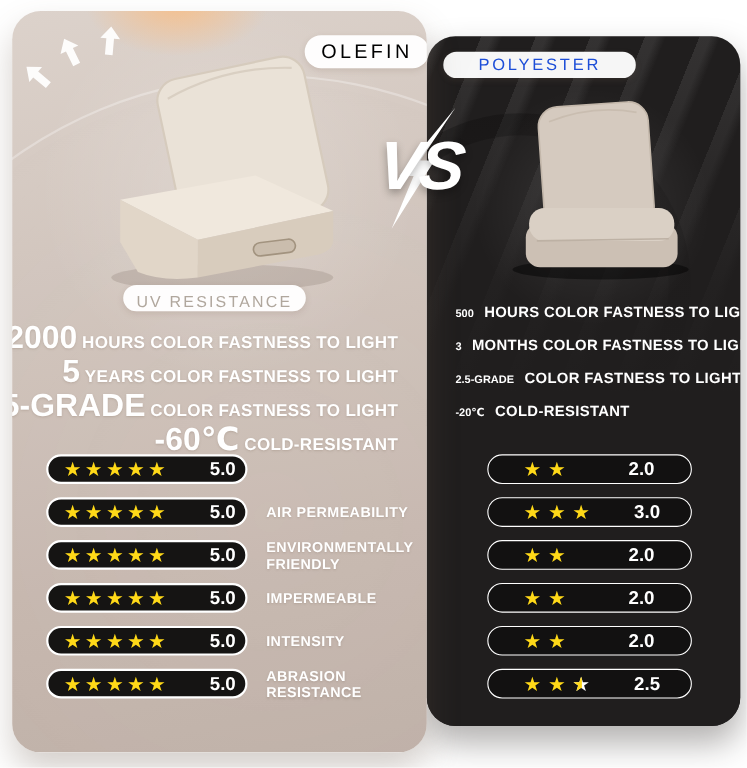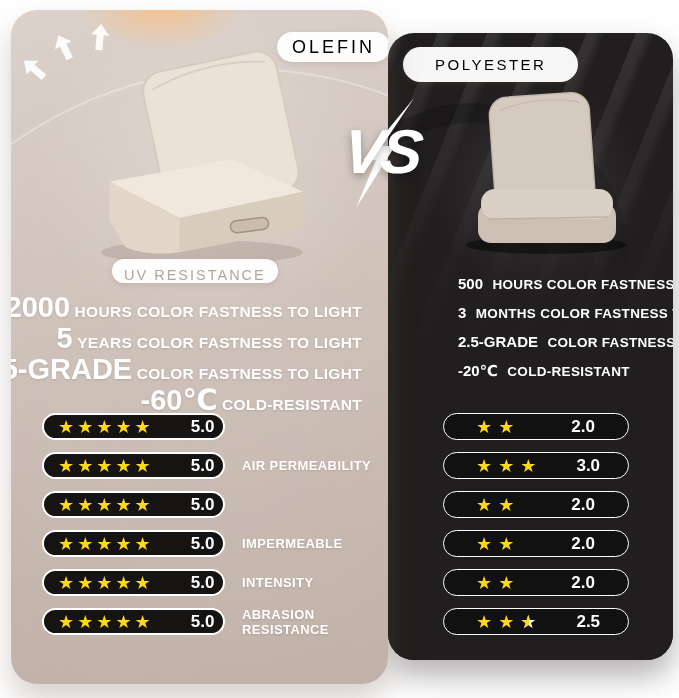--- a/index.html
+++ b/index.html
@@ -19,37 +19,37 @@
   }
   .dome{position:absolute;left:-168px;top:58px;width:800px;height:800px;border-radius:50%;
     border:2px solid rgba(255,255,255,.30);
     background:radial-gradient(circle, rgba(255,255,255,.06), rgba(255,255,255,0) 72%);}
 
   .badge{position:absolute;border-radius:999px;background:rgba(255,255,255,.96);
     display:flex;align-items:center;justify-content:center;
     box-shadow:0 2px 6px rgba(120,100,85,.18);}
   .badge-olefin{left:266px;top:22px;height:30px;padding:0 15px;
     font-size:18px;letter-spacing:3px;color:#000000;}
-  .badge-poly{left:15px;top:14px;height:35px;padding:0 32px;
-    font-size:15px;letter-spacing:2.5px;color:#000000;}
+  .badge-poly{left:15px;top:14px;height:24px;padding:0 32px;
+    font-size:15px;letter-spacing:2.5px;color:#1d4ed8;}
   .badge-uv{left:101px;top:249px;height:24px;padding:0 12px;
     font-size:14.5px;letter-spacing:2px;color:#b0a79d;align-items:flex-end;}
 
   .arrows{position:absolute;left:10px;top:12px;width:100px;height:72px;}
 
   .cushion-left{position:absolute;left:68px;top:40px;width:232px;height:218px;}
   .cushion-right{position:absolute;left:66px;top:58px;width:178px;height:164px;}
 
   
   .specs{position:absolute;line-height:27px;font-weight:bold;color:#ffffff;white-space:nowrap;}
   .specs-left{right:26px;top:284px;text-align:right;text-shadow:0 1px 2px rgba(120,100,85,.25);}
   .specs-left .spec-em{font-size:29px;}
   .specs-left .spec-rest{font-size:15.5px;letter-spacing:.3px;}
   .specs-right{left:26px;top:237px;text-align:left;line-height:28px;}
-  .specs-right .spec-em{font-size:15px;margin-right:5px;margin-left:44px;}
+  .specs-right .spec-em{font-size:10px;margin-right:5px;}
   .specs-right .spec-rest{font-size:13.5px;letter-spacing:.3px;}
 
   
   .ratings{position:absolute;display:flex;flex-direction:column;gap:12px;}
   .ratings-left{left:31px;top:403px;}
   .ratings-right{left:55px;top:380px;}
   .rating-row{display:flex;align-items:center;height:27px;}
   .pill{display:flex;align-items:center;justify-content:space-between;box-sizing:border-box;
     height:27px;border-radius:15px;background:#151413;}
   .ratings-left  .pill{width:183px;border:2px solid #ffffff;padding:0 18px 0 14px;}
@@ -160,20 +160,21 @@
           <div class="pill">
             <div class="stars">
               <span class="star full">★</span>
               <span class="star full">★</span>
               <span class="star full">★</span>
               <span class="star full">★</span>
               <span class="star full">★</span>
             </div>
             <div class="rating-value">5.0</div>
           </div>
+          <div class="rating-label">ENVIRONMENTALLY FRIENDLY</div>
         </div>
         <div class="rating-row">
           <div class="pill">
             <div class="stars">
               <span class="star full">★</span>
               <span class="star full">★</span>
               <span class="star full">★</span>
               <span class="star full">★</span>
               <span class="star full">★</span>
             </div>

